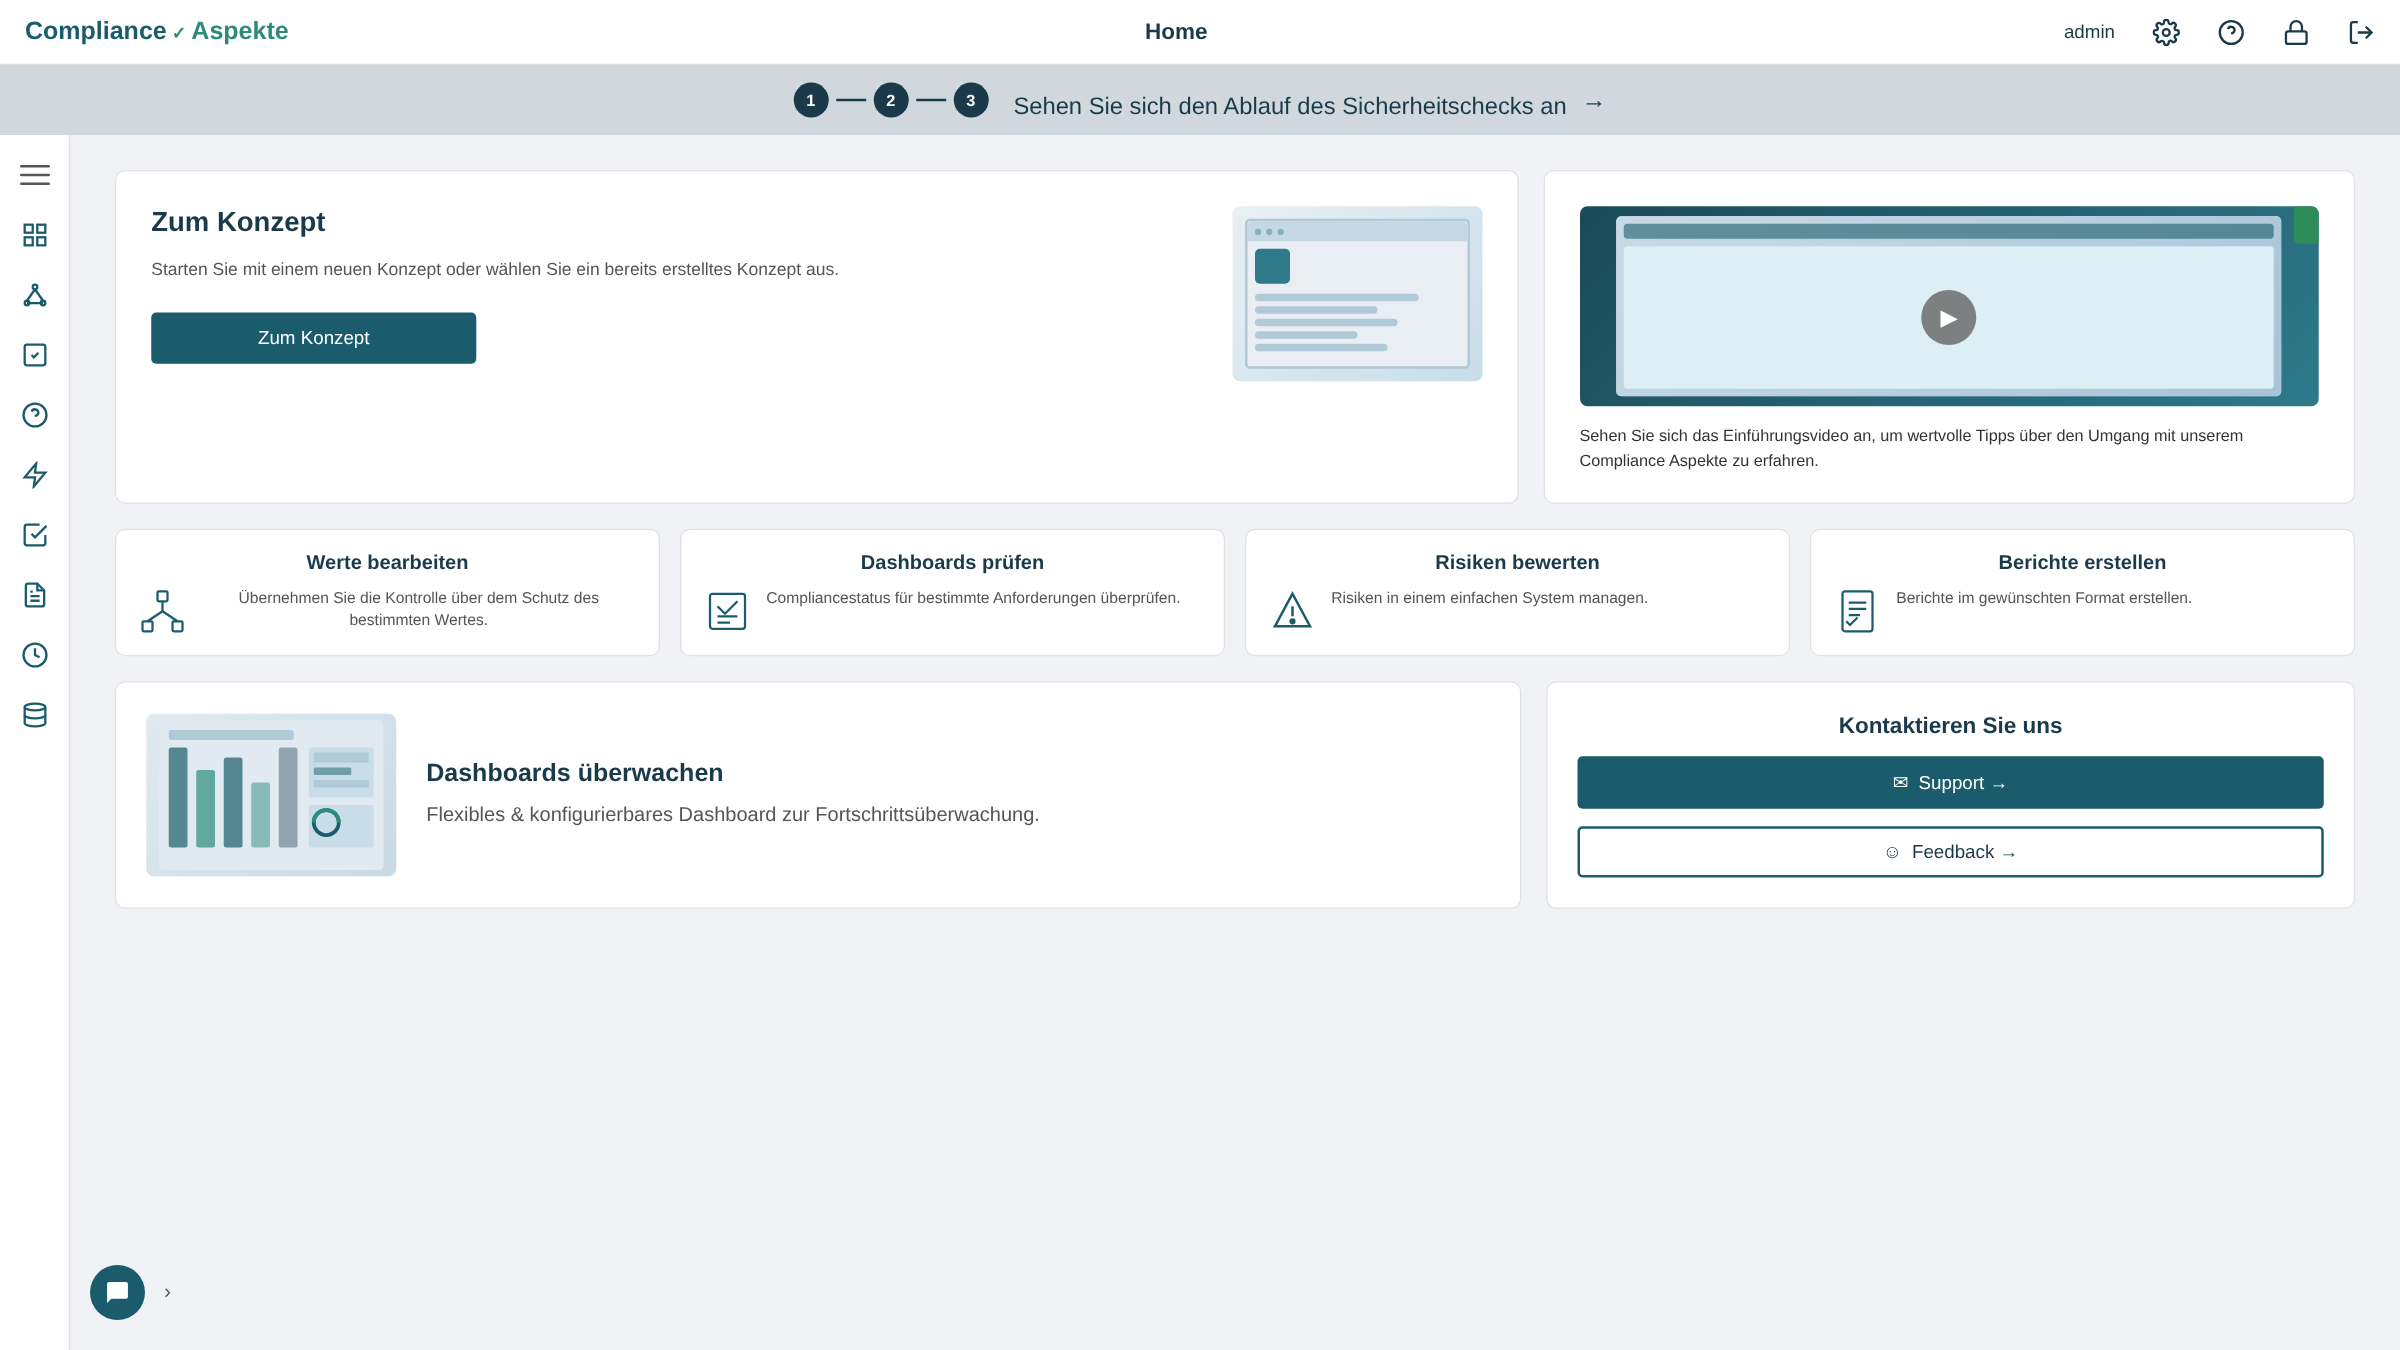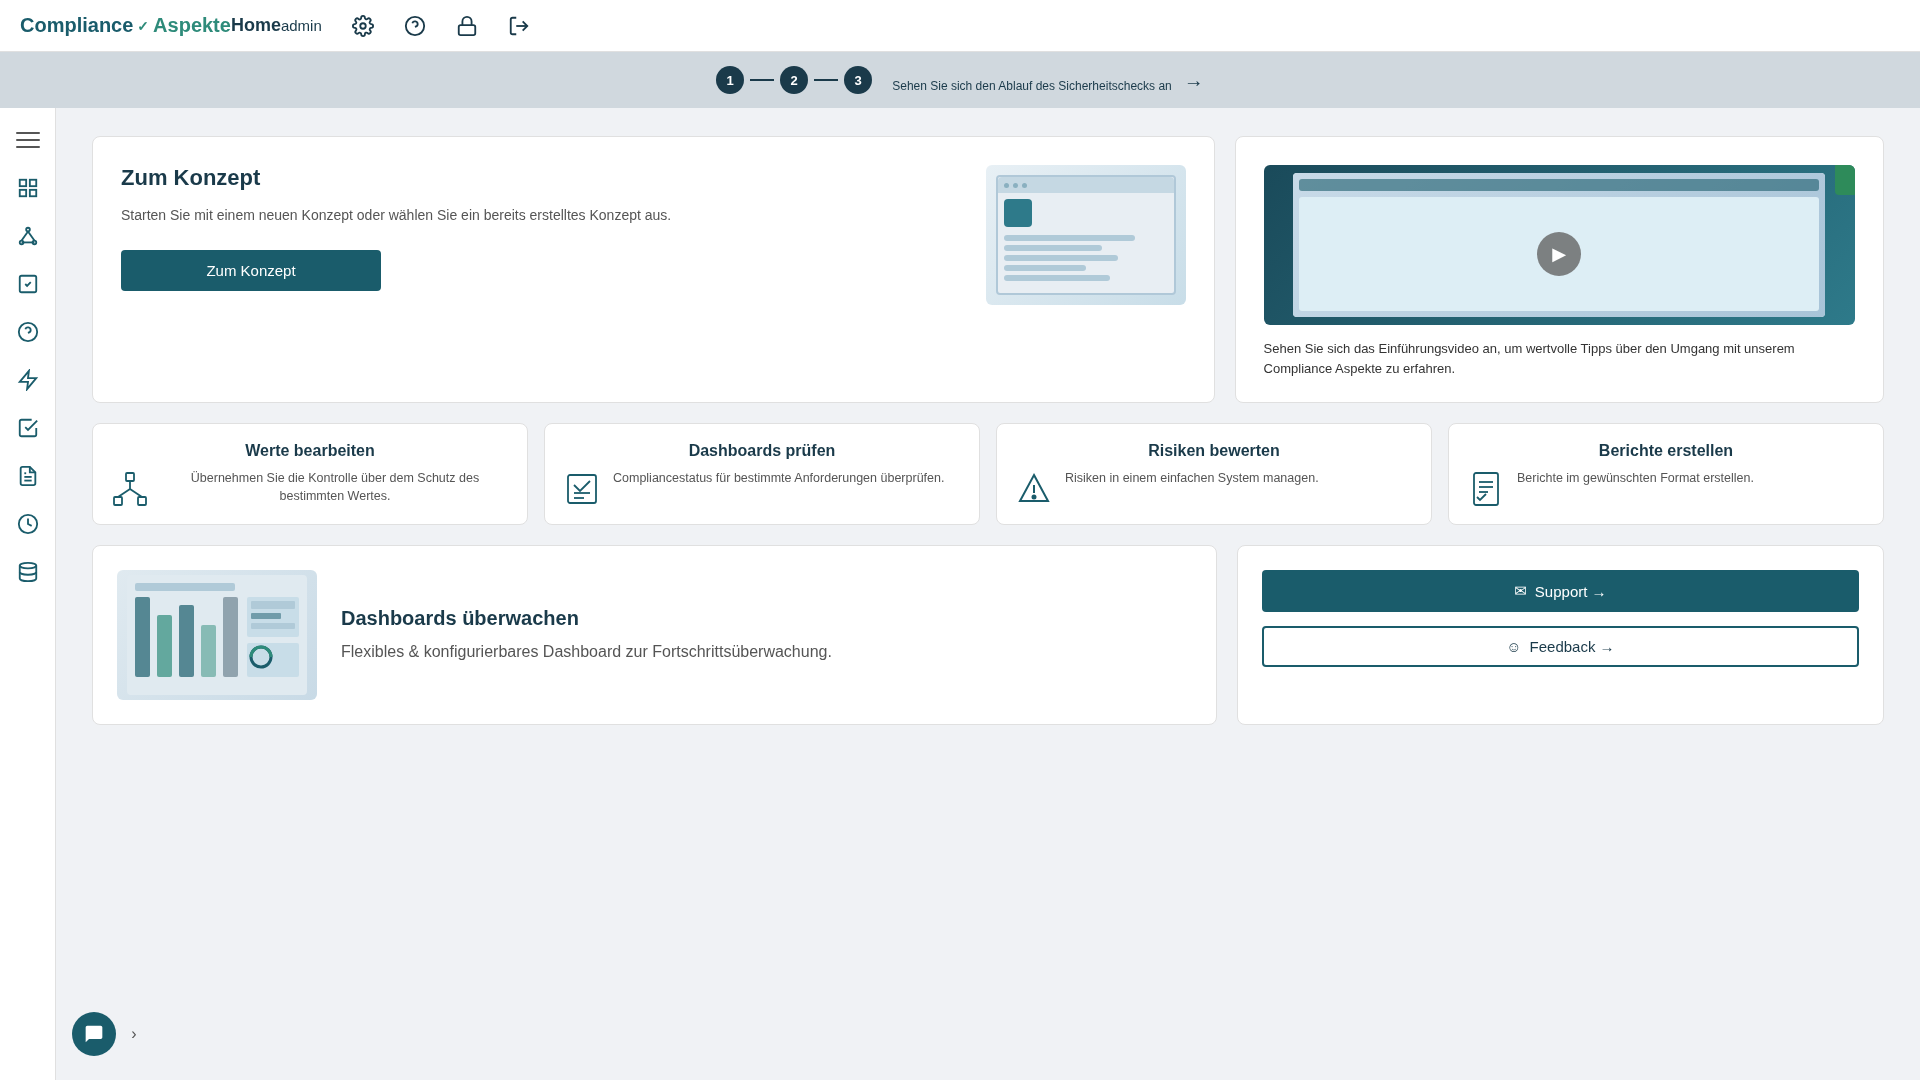--- a/index.html
+++ b/index.html
@@ -1,20 +1,20 @@
 <!DOCTYPE html>
 <html><head>
   <meta charset="utf-8">
   <style>
     * { box-sizing: border-box; margin: 0; padding: 0; }
     body { font-family: 'Segoe UI', Arial, sans-serif; background: #f0f2f5; display: flex; flex-direction: column; height: 1080px; width: 1920px; overflow: hidden; }
 
     
     .header {
-      display: flex; align-items: center; 
+      display: flex; align-items: center; justify-content: space-between;
       background: #fff; height: 52px; padding: 0 20px;
       border-bottom: 1px solid #e0e0e0; flex-shrink: 0;
     }
     .logo { display: flex; align-items: center; gap: 4px; font-size: 20px; font-weight: 700; color: #1a5c6b; }
     .logo-check { color: #2e8b7a; font-size: 14px; }
     .logo span.aspekte { color: #2e8b7a; }
     .header-title { font-size: 18px; font-weight: 600; color: #1a3a4a; }
     .header-actions { display: flex; align-items: center; gap: 30px; color: #1a3a4a; }
     .header-actions .admin-label { font-size: 15px; font-weight: 500; }
     .header-icon { width: 22px; height: 22px; cursor: pointer; display: flex; align-items: center; justify-content: center; color: #1a3a4a; }
@@ -24,21 +24,21 @@
       background: #d0d8de; display: flex; align-items: center; justify-content: center;
       gap: 12px; height: 56px; flex-shrink: 0;
     }
     .banner-steps { display: flex; align-items: center; gap: 6px; }
     .step-circle {
       width: 28px; height: 28px; border-radius: 50%; background: #1a3a4a;
       color: #fff; display: flex; align-items: center; justify-content: center;
       font-size: 13px; font-weight: 700;
     }
     .step-line { width: 24px; height: 2px; background: #1a3a4a; }
-    .banner-text { font-size: 12px; color: #1a3a4a; font-weight: 500; margin-left: 8px; margin-top: 12px; }
+    .banner-text { font-size: 19px; color: #1a3a4a; font-weight: 500; margin-left: 8px; margin-top: 12px; }
     .banner-arrow { font-size: 20px; color: #1a3a4a; }
 
     
     .main-layout { display: flex; flex: 1; overflow: hidden; }
 
     
     .sidebar {
       width: 56px; background: #fff; border-right: 1px solid #e0e0e0;
       display: flex; flex-direction: column; align-items: center;
       padding: 12px 0; gap: 8px; flex-shrink: 0;
@@ -403,20 +403,21 @@
             <path d="M124 82 A10 10 0 0 1 144 82" stroke="#2e8b7a" stroke-width="3" fill="none"></path>
           </svg>
         </div>
         <div class="dashboard-content">
           <div class="title">Dashboards überwachen</div>
           <div class="desc">Flexibles &amp; konfigurierbares Dashboard zur Fortschrittsüberwachung.</div>
         </div>
       </div>
 
       <div class="card-kontakt">
+        <div class="card-kontakt-title">Kontaktieren Sie uns</div>
         <button class="btn-support">
           <span>✉</span>
           <span>Support →</span>
         </button>
         <button class="btn-feedback">
           <span>☺</span>
           <span>Feedback →</span>
         </button>
       </div>
     </div>

